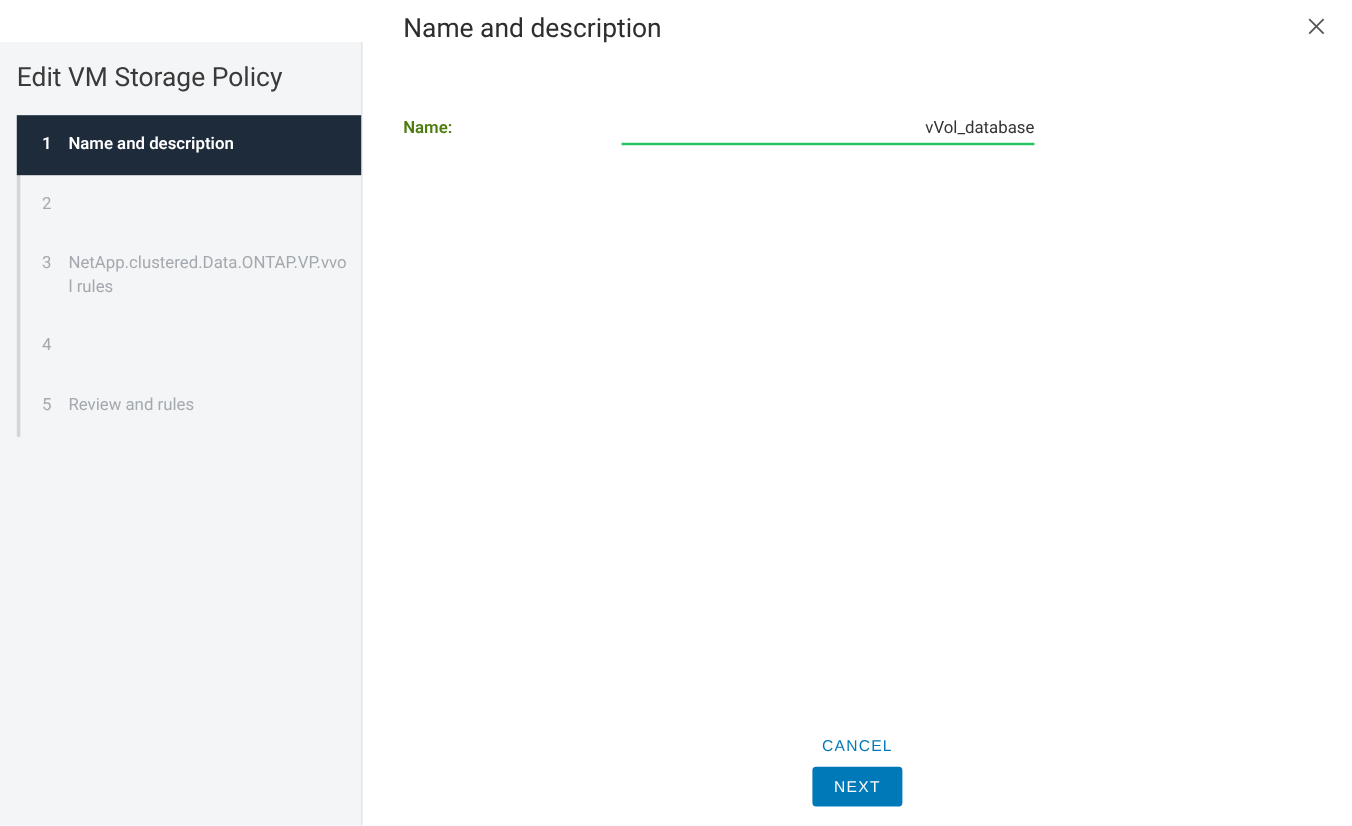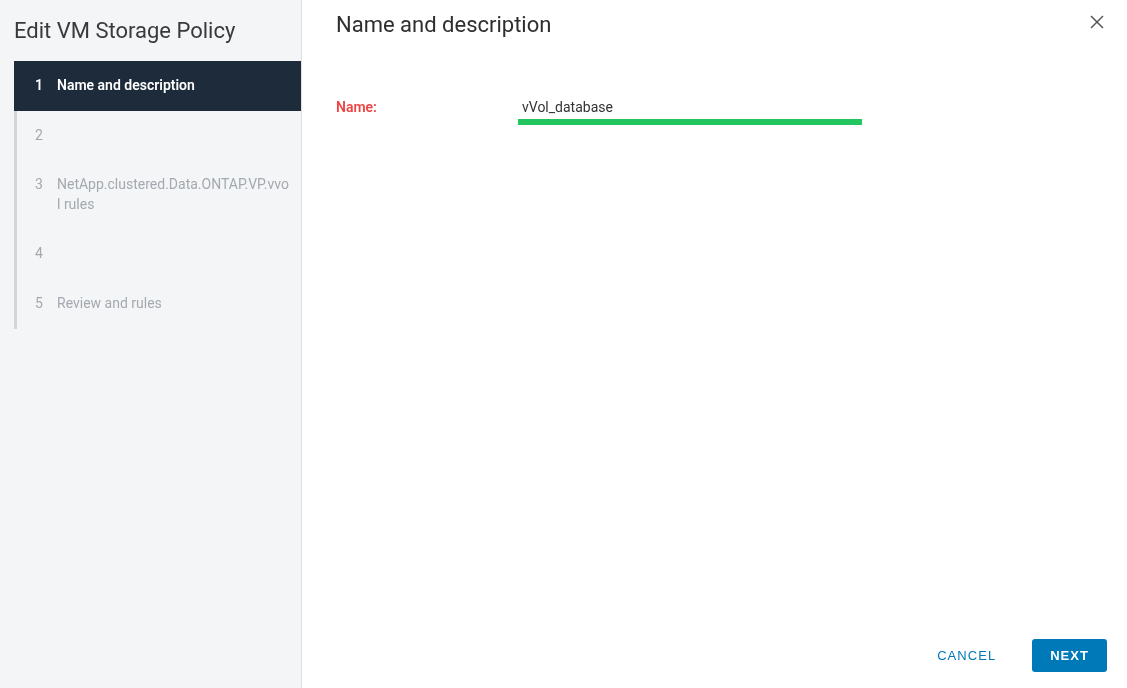--- a/index.html
+++ b/index.html
@@ -18,20 +18,21 @@
     .dialog {
       display: flex;
       width: 100%;
       height: 100%;
     }
     .sidebar {
       width: 302px;
       background: #f4f5f6;
       border-right: 1px solid #e0e0e0;
       padding: 18px 0 0 0;
+      margin-top: 35px;
     }
     .sidebar-title {
       font-size: 22px;
       font-weight: 400;
       color: #3a3a3a;
       padding: 0 14px 18px 14px;
     }
     .steps {
       border-left: 3px solid #d2d6d9;
       margin-left: 14px;
@@ -95,69 +96,71 @@
       padding: 50px 34px 0 34px;
     }
     .form-row {
       display: flex;
       align-items: flex-start;
       margin-bottom: 48px;
     }
     .form-label {
       width: 182px;
       font-size: 14px;
-      color: #ef4444;
+      color: #4d7c0f;
       font-weight: 600;
       padding-top: 2px;
     }
     .form-field-text {
       width: 344px;
       border: none;
-      border-bottom: 6px solid #22c55e;
+      border-bottom: 2px solid #22c55e;
       font-size: 14px;
       color: #333;
       padding: 2px 0 4px 4px;
       outline: none;
       font-family: inherit;
       background: transparent;
+      text-align: right;
     }
     .form-field-textarea {
       width: 338px;
       height: 78px;
       border: 1px solid #888;
       border-radius: 2px;
       font-size: 13px;
       padding: 6px;
       font-family: inherit;
       resize: both;
       outline: none;
     }
     .footer {
       display: flex;
       justify-content: flex-end;
       align-items: center;
-      gap: 28px;
+      gap: 4px;
       padding: 16px 20px;
+      flex-direction: column;
     }
     .btn-cancel {
       background: none;
       border: none;
       color: #0079b8;
       font-size: 13px;
       font-weight: 500;
       letter-spacing: 0.08em;
       cursor: pointer;
       padding: 6px 8px;
     }
     .btn-next {
       background: #0079b8;
       border: none;
       color: #ffffff;
       font-size: 13px;
-      font-weight: 700;
+      font-weight: 400;
       letter-spacing: 0.08em;
       cursor: pointer;
       padding: 9px 18px;
       border-radius: 3px;
     }
   </style>
 </head>
 <body>
 
 <div class="dialog">

